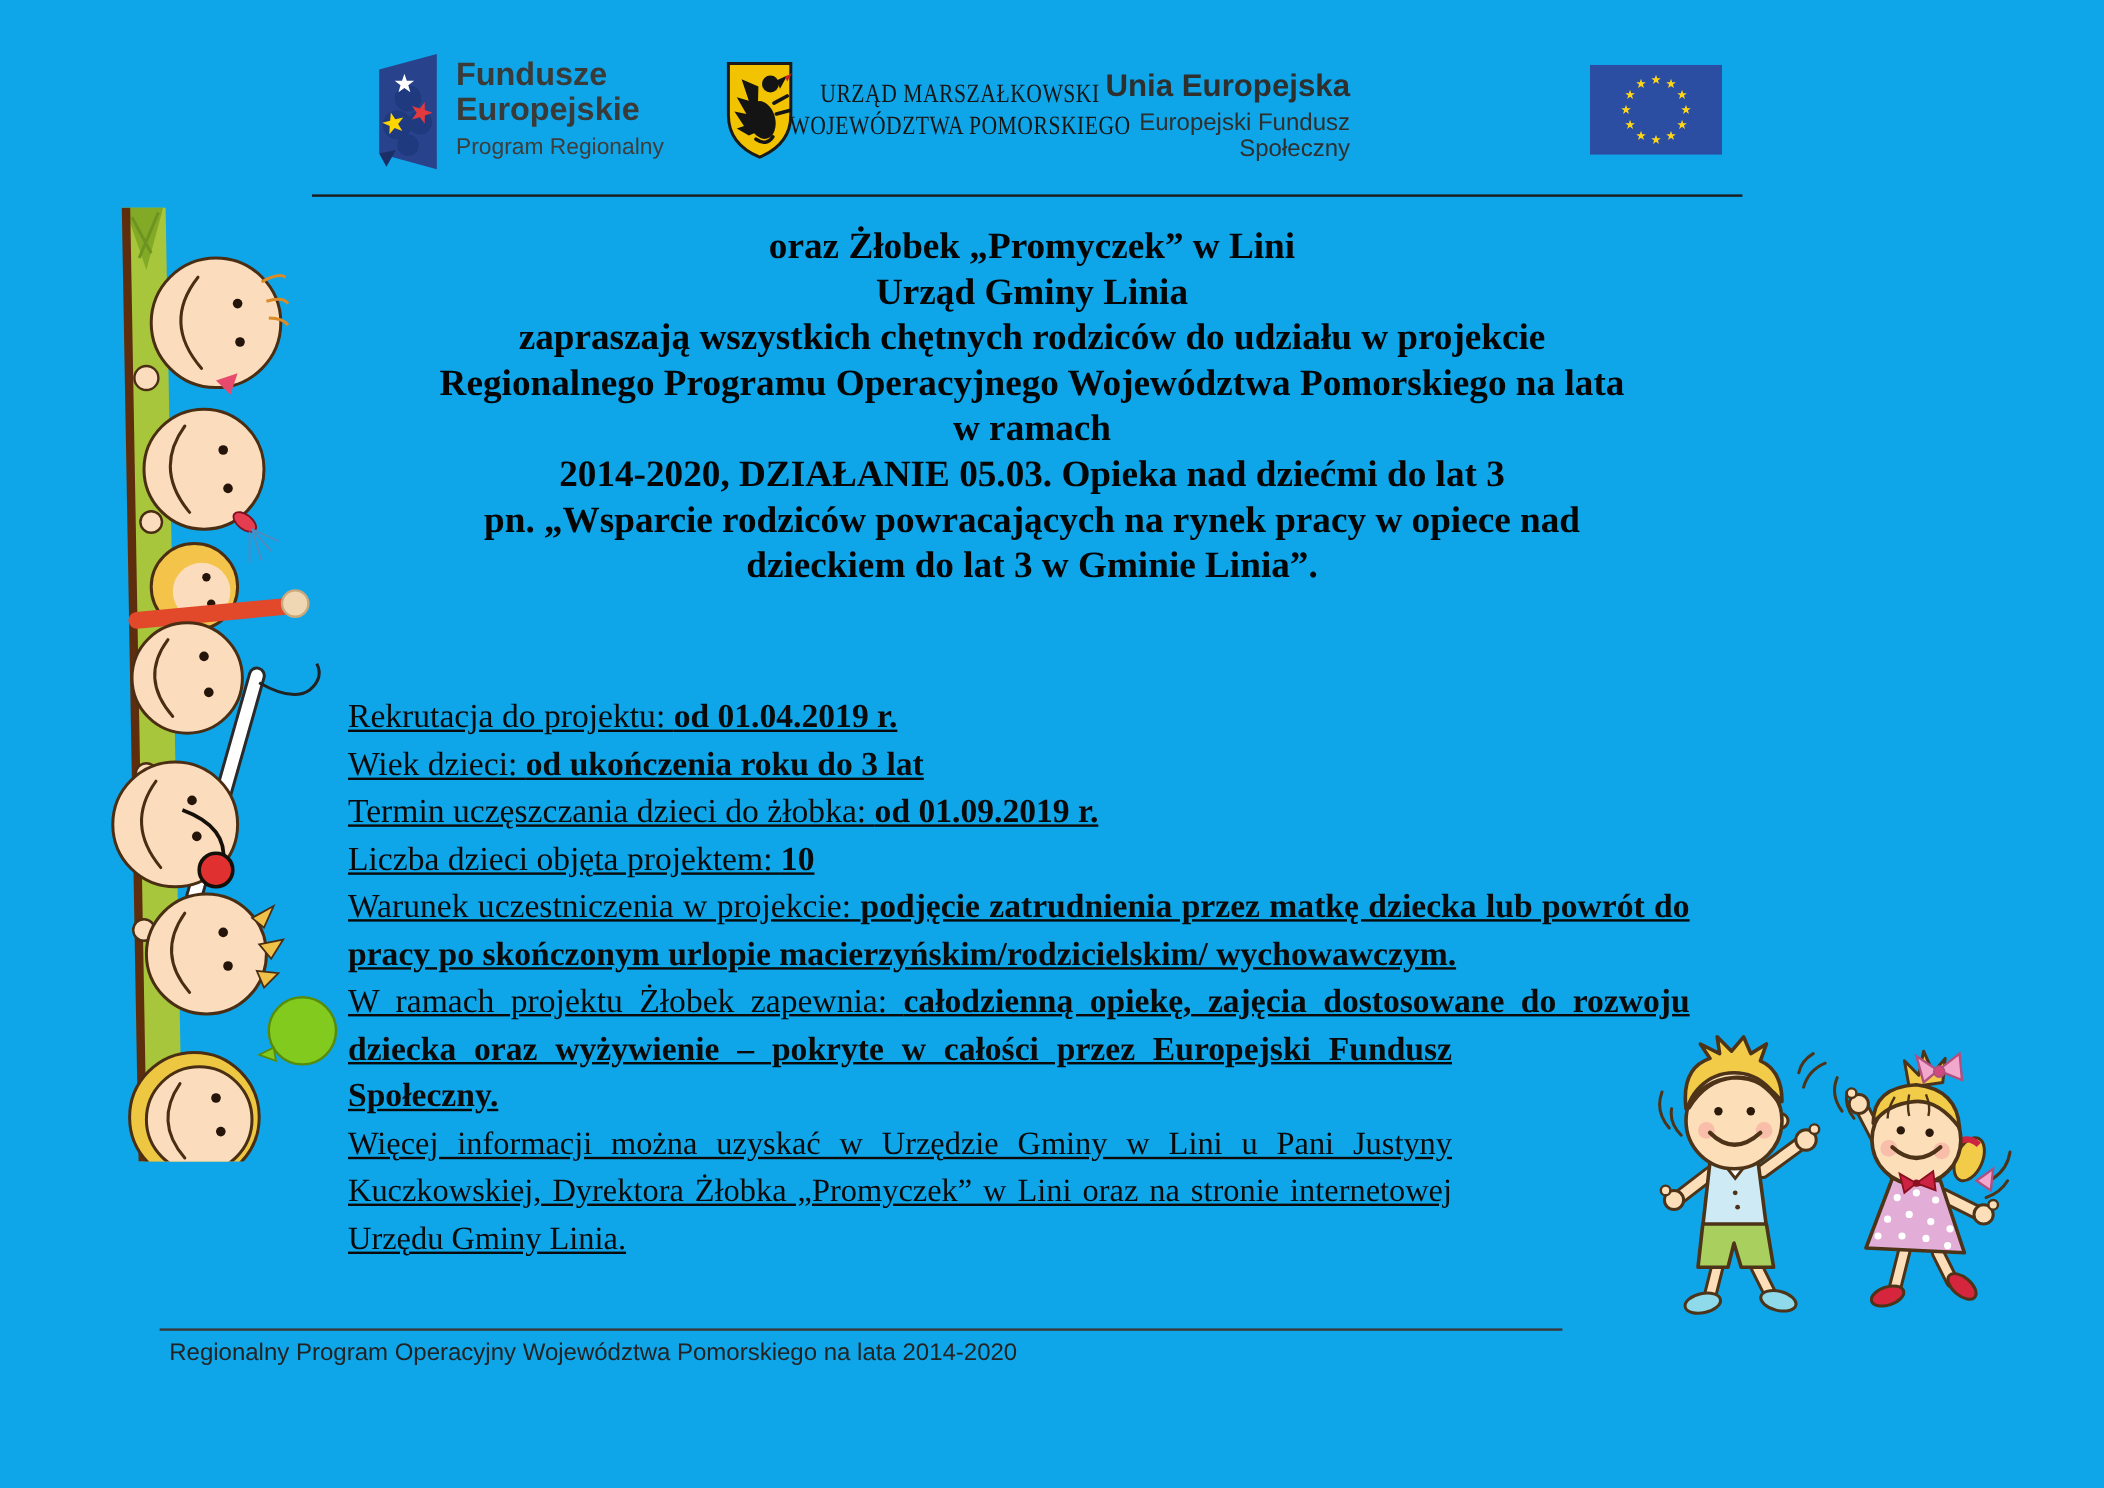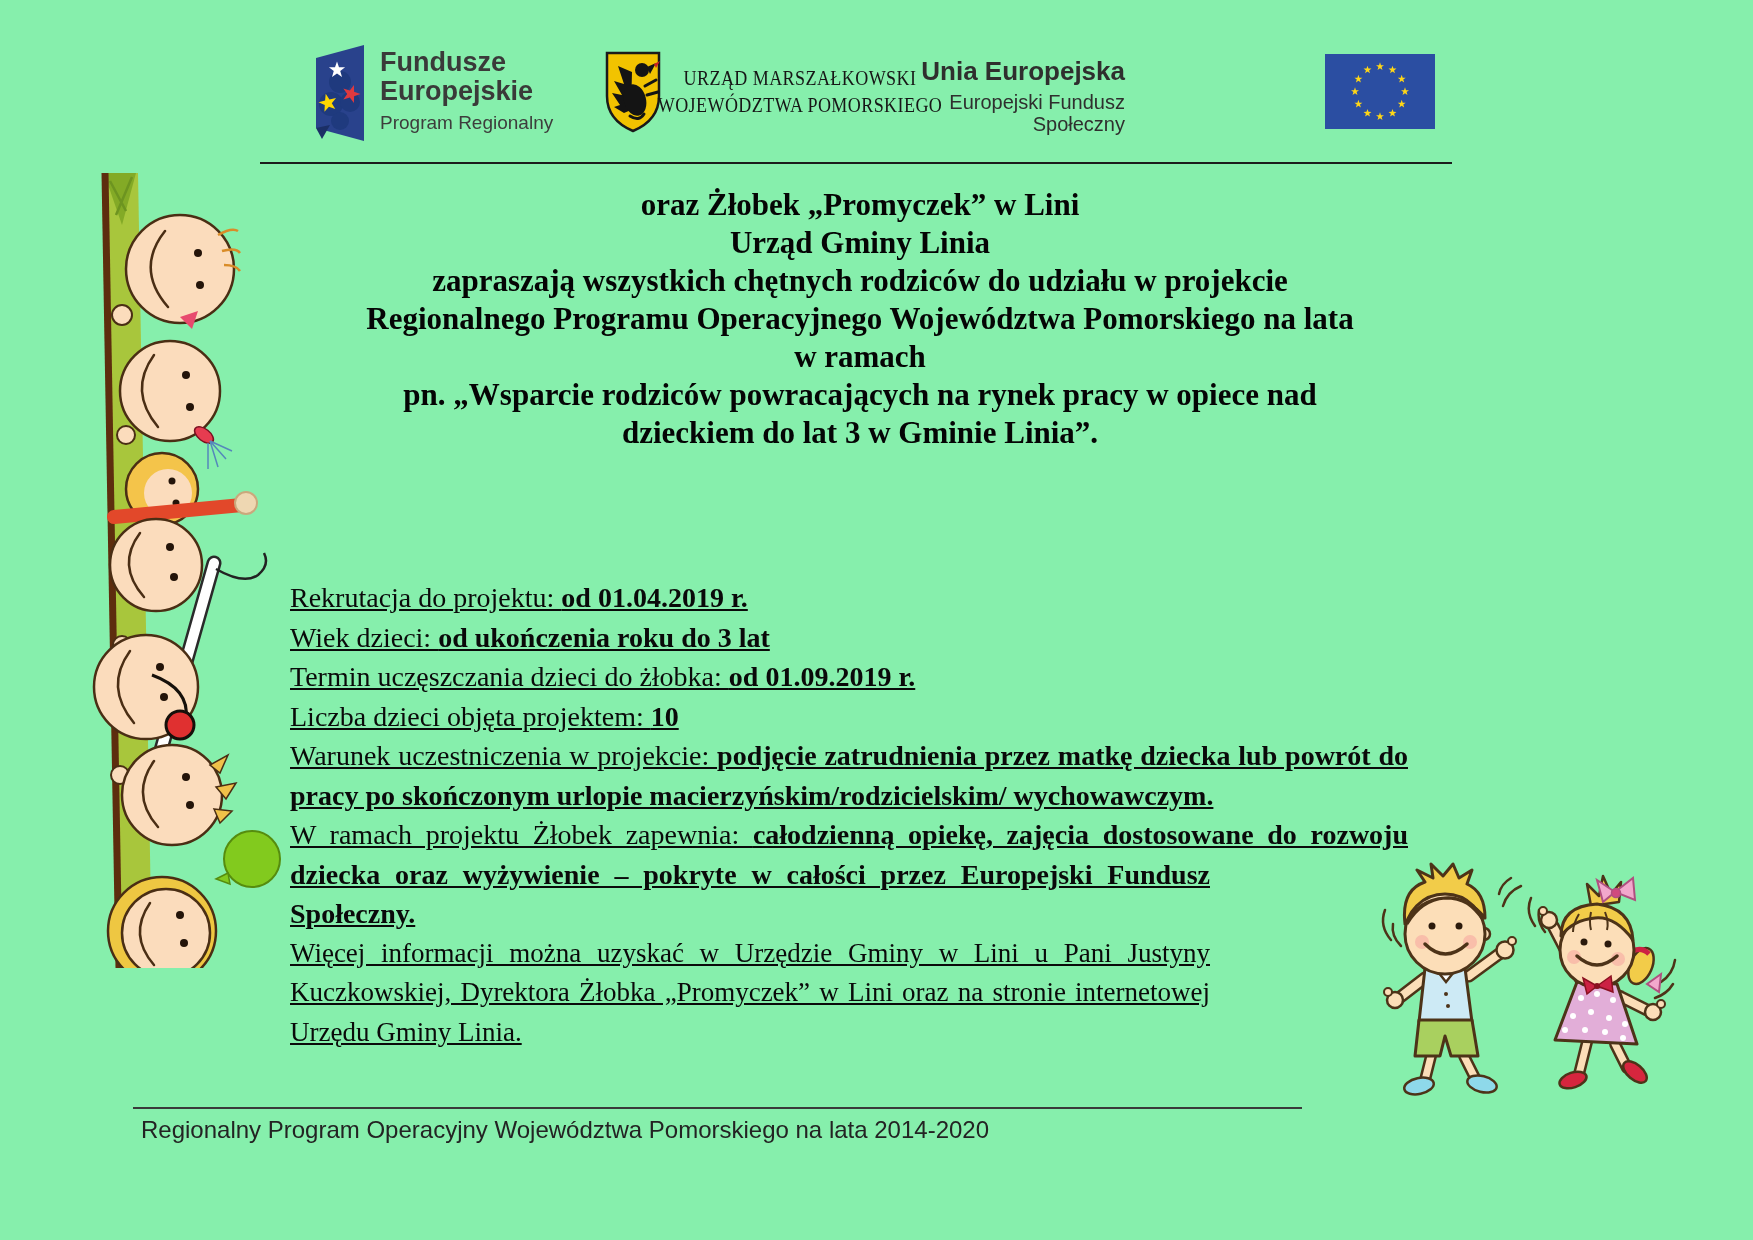--- a/index.html
+++ b/index.html
@@ -1,16 +1,16 @@
 <!DOCTYPE html>
 <html><head>
 <meta charset="utf-8">
 <style>
   html,body{margin:0;padding:0;background:#fff;}
-  .page{position:relative;width:1753px;height:1240px;background:#86efac;
+  .page{position:relative;width:1753px;height:1240px;background:#0ea5e9;
         font-family:"Liberation Serif",serif;color:#0b0b0b;overflow:hidden;}
 
   
   .fe-logo{position:absolute;left:306px;top:42px;}
   .fe-text{position:absolute;left:380px;top:48px;font-family:"Liberation Sans",sans-serif;color:#3a3a39;}
   .fe-text .big{font-size:27px;font-weight:bold;line-height:29px;}
   .fe-text .small{font-size:19px;line-height:22px;margin-top:6px;color:#3d3d3c;}
 
   .crest{position:absolute;left:604px;top:50px;}
   .marshal{position:absolute;left:590px;top:64px;width:420px;text-align:center;
@@ -41,21 +41,21 @@
   .just{text-align:justify;}
   .stretch{text-align:justify;text-align-last:justify;}
   .narrow{width:920px;text-align:justify;}
   .more{width:920px;text-align:justify;font-size:27px;}
 
   b{font-weight:bold;}
 
   
   .ftr-rule{position:absolute;left:133px;top:1107px;width:1169px;height:0;border-top:2px solid #3a3a3a;}
   .ftr-text{position:absolute;left:141px;top:1116px;font-family:"Liberation Sans",sans-serif;
-            font-size:24px;color:#232323;}
+            font-size:20px;color:#232323;}
 </style>
 </head>
 <body>
 
 <div class="page">
 
   <div>
 
     <svg class="fe-logo" width="68" height="102" viewBox="0 0 68 102">
       <defs>
@@ -203,20 +203,21 @@
         <circle cx="92" cy="770" r="4" fill="#241409"></circle>
     </g>
   </svg>
 
   <div class="title">
     <div>oraz Żłobek „Promyczek” w Lini</div>
     <div>Urząd Gminy Linia</div>
     <div>zapraszają wszystkich chętnych rodziców do udziału w projekcie</div>
     <div>Regionalnego Programu Operacyjnego Województwa Pomorskiego na lata</div>
     <div>w ramach</div>
+    <div>2014-2020, DZIAŁANIE 05.03. Opieka nad dziećmi do lat 3</div>
     <div>pn. „Wsparcie rodziców powracających na rynek pracy w opiece nad</div>
     <div>dzieckiem do lat 3 w Gminie Linia”.</div>
   </div>
 
   <div class="body-text">
     <p><span>Rekrutacja do projektu: </span><b>od 01.04.2019 r.</b></p>
     <p><span>Wiek dzieci: </span><b>od ukończenia roku do 3 lat</b></p>
     <p><span>Termin uczęszczania dzieci do żłobka: </span><b>od 01.09.2019 r.</b></p>
     <p><span>Liczba dzieci objęta projektem: </span><b>10</b></p>
     <p class="just"><span>Warunek uczestniczenia w projekcie: </span><b>podjęcie zatrudnienia przez matkę dziecka lub powrót do pracy po skończonym urlopie macierzyńskim/rodzicielskim/ wychowawczym.</b></p>

